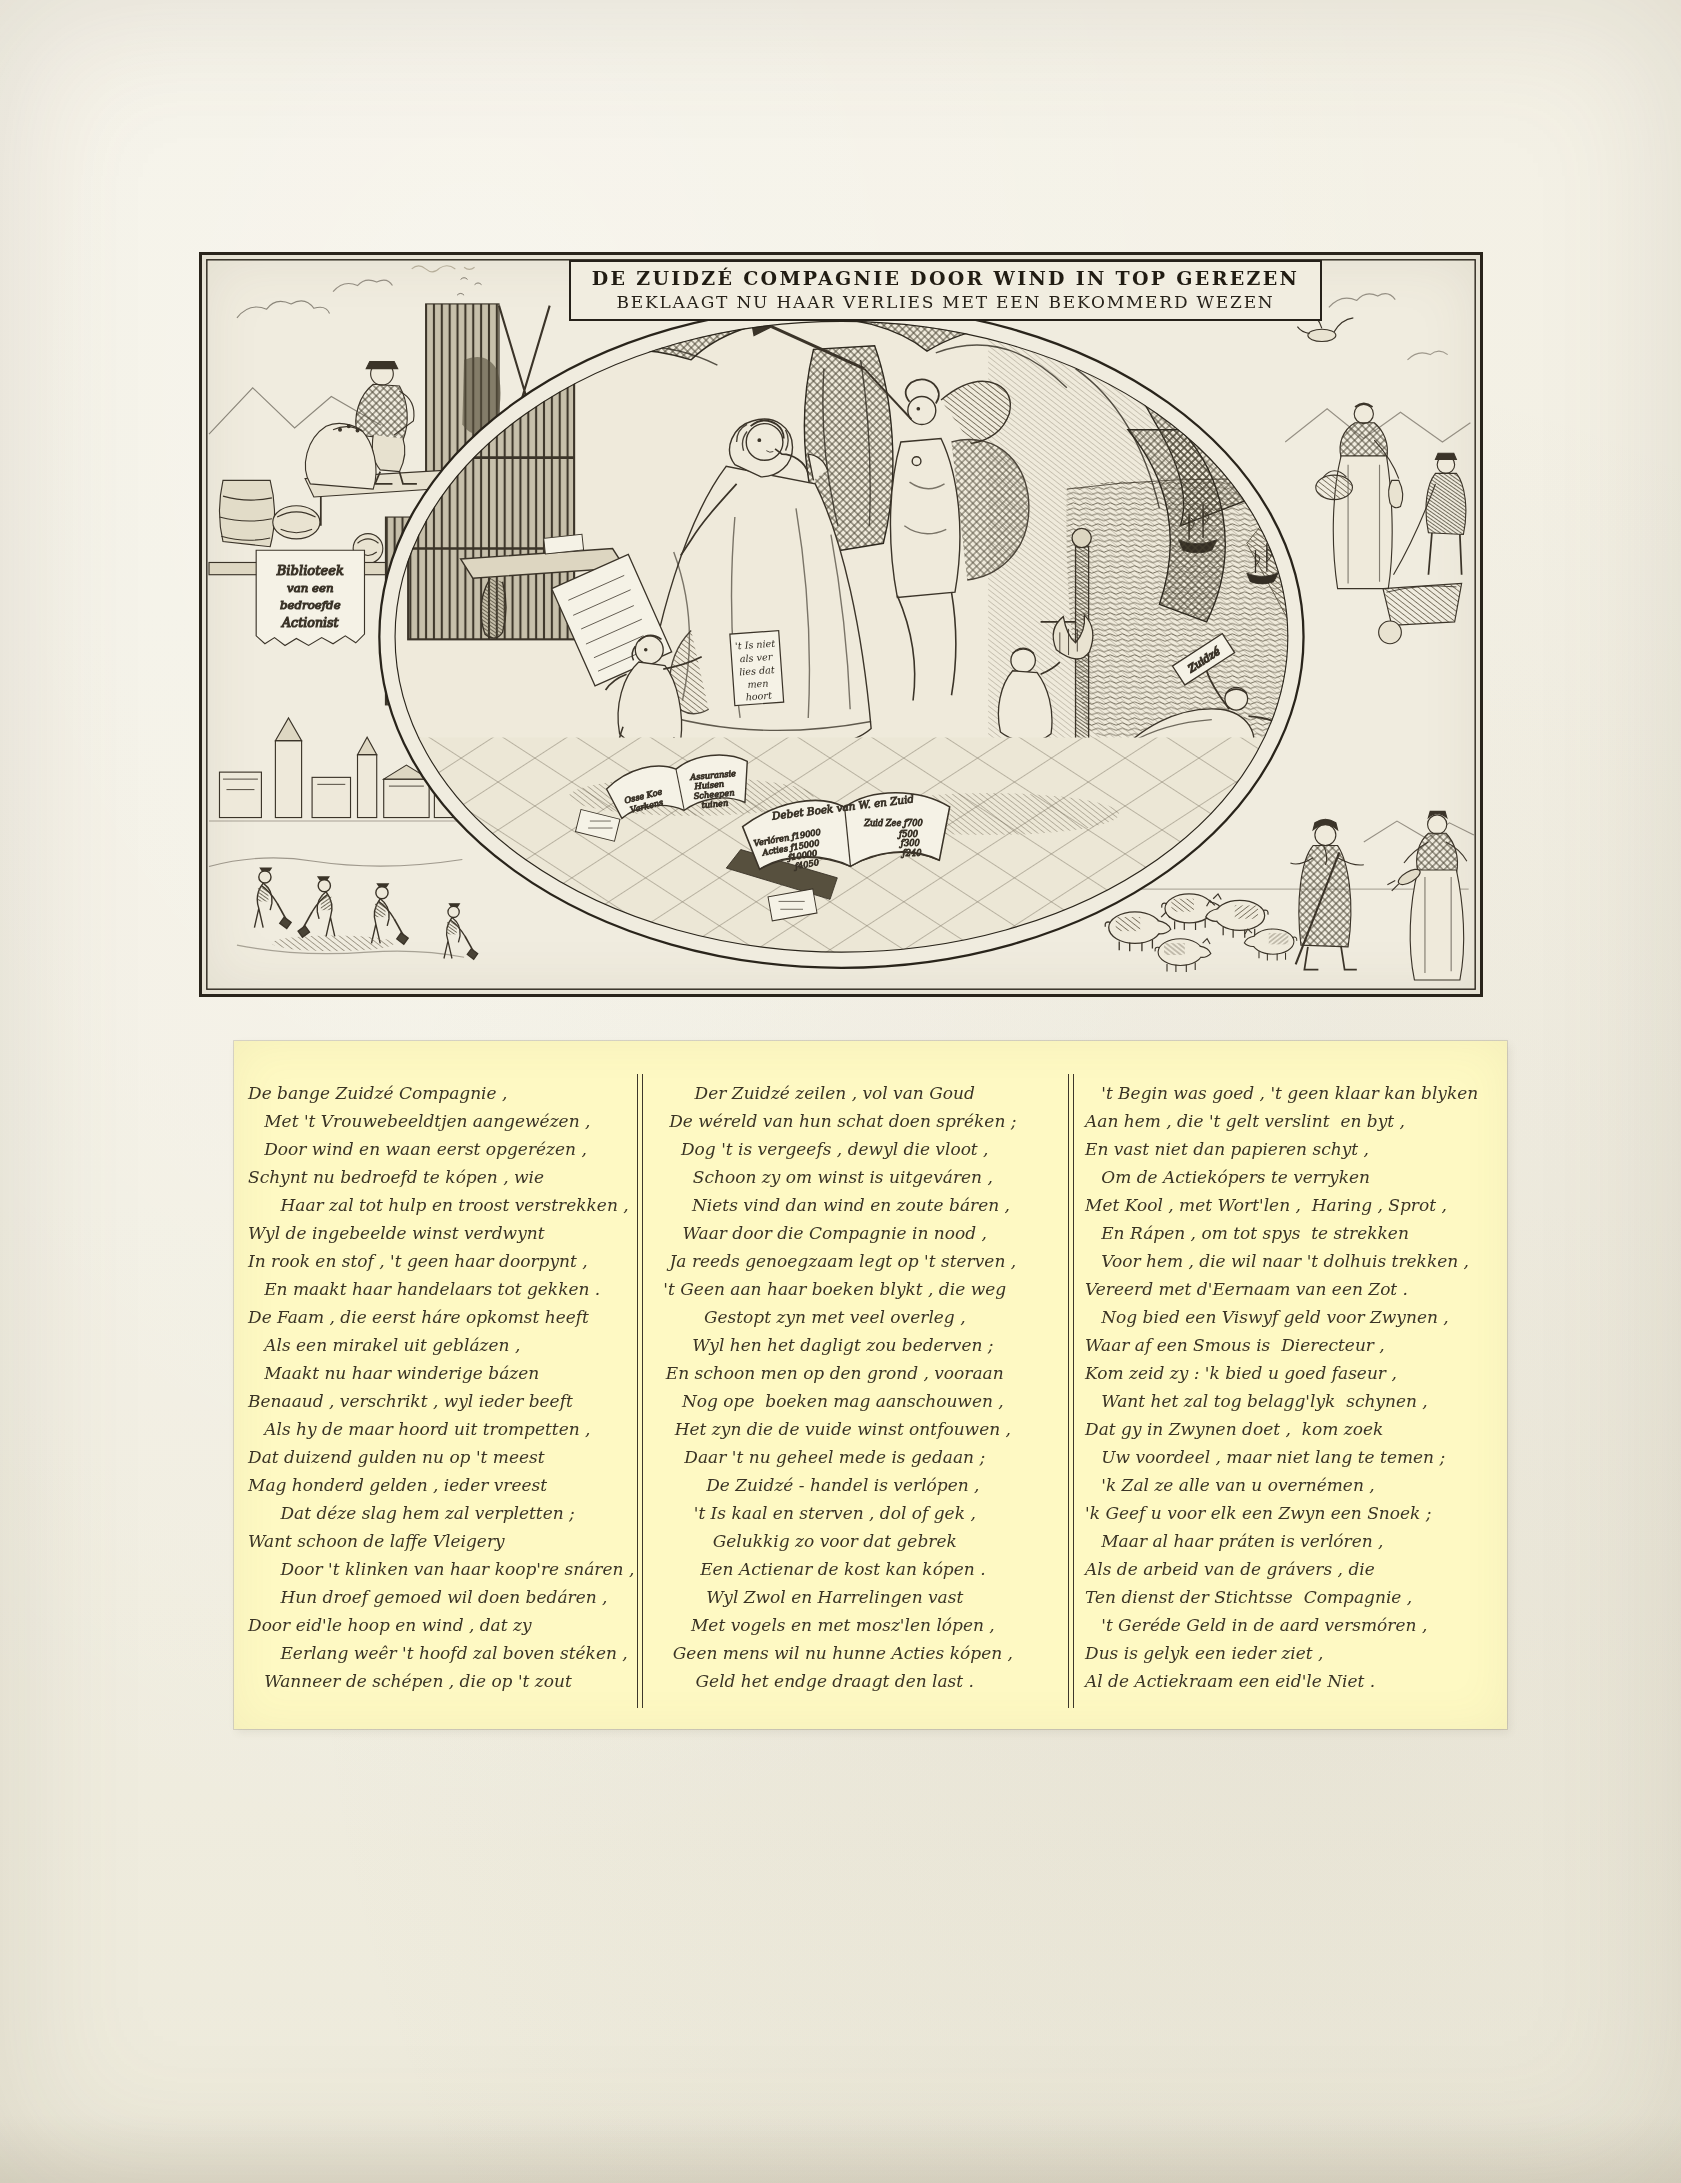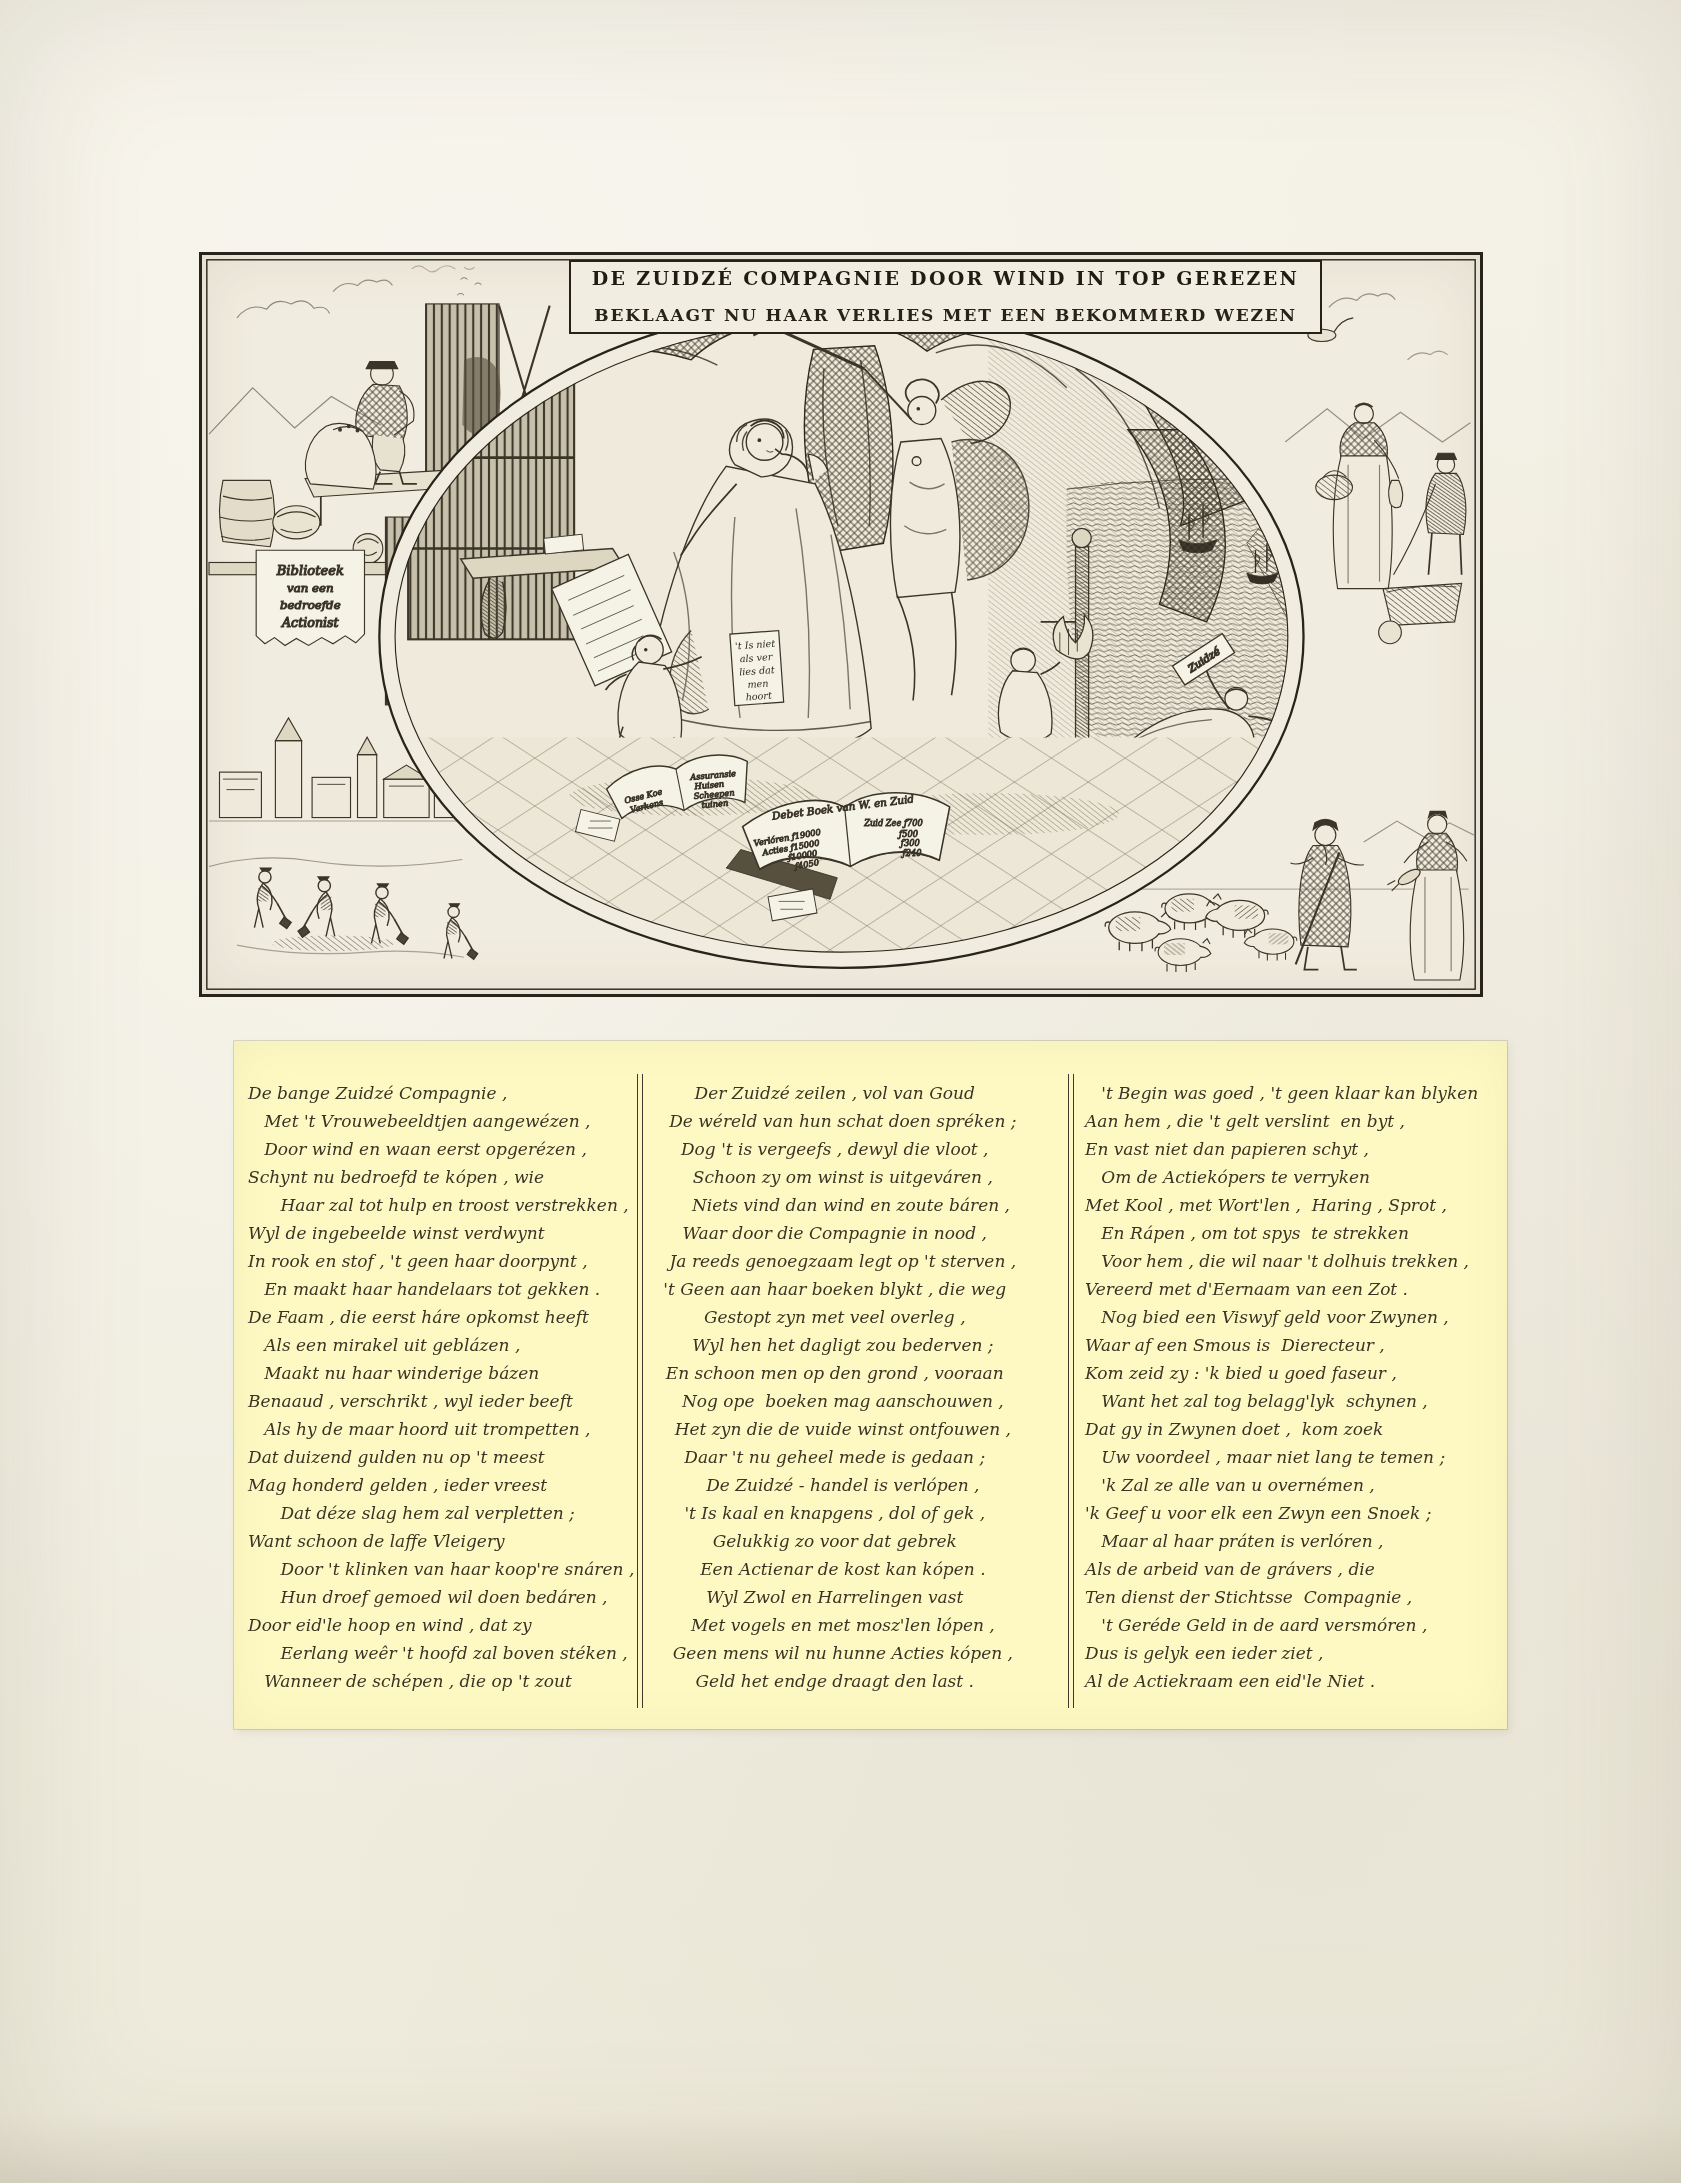--- a/index.html
+++ b/index.html
@@ -25,21 +25,21 @@
     background:#f0ecdf;border:3.5px solid #29241b;
     box-shadow:inset 0 0 61px rgba(100,88,62,.10);
   }
   .plate > svg{position:absolute;inset:0;width:100%;height:100%;display:block;}
   .title-panel{
     position:absolute;left:367px;top:5.2px;width:749px;z-index:3;
     background:#f1ede0;border:2.6px solid #26211a;text-align:center;
     padding:5.2px 0 7px;
   }
   .title-l1{font-size:19px;font-weight:700;letter-spacing:2.3px;color:#211c13;}
-  .title-l2{font-size:17px;font-weight:700;letter-spacing:1.8px;color:#27221a;margin-top:16px;}
+  .title-l2{font-size:17px;font-weight:400;letter-spacing:1.8px;color:#27221a;margin-top:3px;}
   .et{font-family:"DejaVu Serif",serif;font-style:italic;fill:#2e2920;}
   
   .text-sheet{
     position:absolute;left:234px;top:1041px;width:1273px;height:688px;
     background:#fef9c3;
     box-shadow:0 0 0 0.9px rgba(90,78,55,.20), 2.6px 3.5px 8.7px rgba(90,78,55,.10),
                inset 0 0 48px rgba(110,95,70,.07);
   }
   .rule{position:absolute;top:33px;height:634px;width:3.5px;
         border-left:1.2px solid #3e382c;border-right:1.2px solid #3e382c;}
@@ -467,21 +467,21 @@
     <div class="verse-line">Waar door die Compagnie in nood ,</div>
     <div class="verse-line">   Ja reeds genoegzaam legt op 't sterven ,</div>
     <div class="verse-line">'t Geen aan haar boeken blykt , die weg</div>
     <div class="verse-line">Gestopt zyn met veel overleg ,</div>
     <div class="verse-line">   Wyl hen het dagligt zou bederven ;</div>
     <div class="verse-line">En schoon men op den grond , vooraan</div>
     <div class="verse-line">   Nog ope  boeken mag aanschouwen ,</div>
     <div class="verse-line">   Het zyn die de vuide winst ontfouwen ,</div>
     <div class="verse-line">Daar 't nu geheel mede is gedaan ;</div>
     <div class="verse-line">   De Zuidzé - handel is verlópen ,</div>
-    <div class="verse-line">'t Is kaal en knapgens , dol of gek ,</div>
+    <div class="verse-line">'t Is kaal en sterven , dol of gek ,</div>
     <div class="verse-line">Gelukkig zo voor dat gebrek</div>
     <div class="verse-line">   Een Actienar de kost kan kópen .</div>
     <div class="verse-line">Wyl Zwol en Harrelingen vast</div>
     <div class="verse-line">   Met vogels en met mosz'len lópen ,</div>
     <div class="verse-line">   Geen mens wil nu hunne Acties kópen ,</div>
     <div class="verse-line">Geld het endge draagt den last .</div>
   </div>
 
   <div class="verse-col c3">
     <div class="verse-line">   't Begin was goed , 't geen klaar kan blyken</div>

